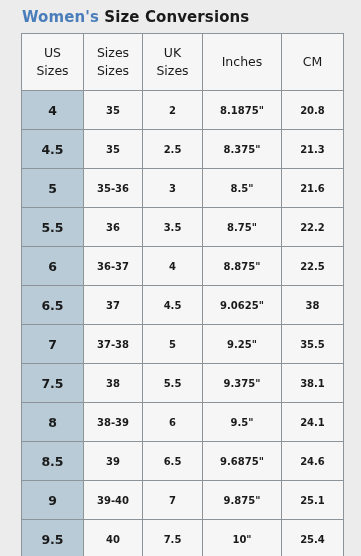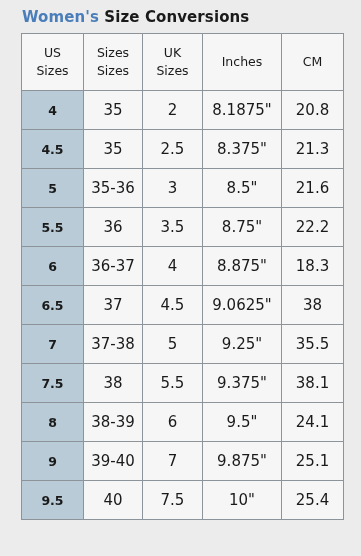--- a/index.html
+++ b/index.html
@@ -71,22 +71,22 @@
     font-size: 12.5px;
     font-weight: normal;
     line-height: 1.45;
   }
   .th-line {
     display: block;
   }
 
   table.size-table tbody td {
     height: 38px;
-    font-size: 15px;
-    font-weight: normal;
+    font-size: 10px;
+    font-weight: bold;
   }
 
   table.size-table tbody td.us-cell {
     background: #b8cbd6;
     font-weight: bold;
     font-size: 12.5px;
   }
 </style>
 </head>
 <body>
@@ -155,21 +155,21 @@
             <td>36</td>
             <td>3.5</td>
             <td>8.75"</td>
             <td>22.2</td>
           </tr>
           <tr>
             <td class="us-cell">6</td>
             <td>36-37</td>
             <td>4</td>
             <td>8.875"</td>
-            <td>18.3</td>
+            <td>22.5</td>
           </tr>
           <tr>
             <td class="us-cell">6.5</td>
             <td>37</td>
             <td>4.5</td>
             <td>9.0625"</td>
             <td>38</td>
           </tr>
           <tr>
             <td class="us-cell">7</td>
@@ -186,20 +186,27 @@
             <td>38.1</td>
           </tr>
           <tr>
             <td class="us-cell">8</td>
             <td>38-39</td>
             <td>6</td>
             <td>9.5"</td>
             <td>24.1</td>
           </tr>
           <tr>
+            <td class="us-cell">8.5</td>
+            <td>39</td>
+            <td>6.5</td>
+            <td>9.6875"</td>
+            <td>24.6</td>
+          </tr>
+          <tr>
             <td class="us-cell">9</td>
             <td>39-40</td>
             <td>7</td>
             <td>9.875"</td>
             <td>25.1</td>
           </tr>
           <tr>
             <td class="us-cell">9.5</td>
             <td>40</td>
             <td>7.5</td>

